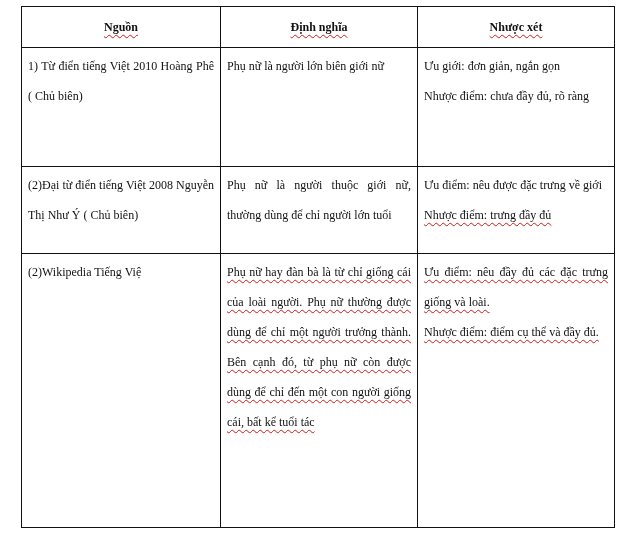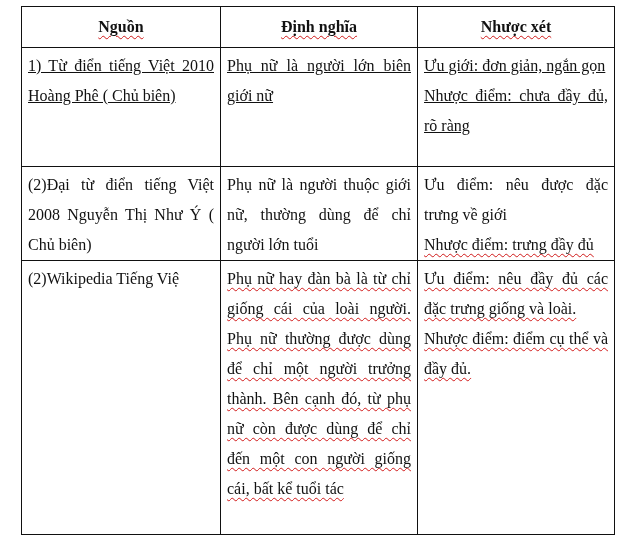--- a/index.html
+++ b/index.html
@@ -23,36 +23,36 @@
       table-layout: fixed;
       width: 593px;
     }
     .doc-table col.c1 { width: 199px; }
     .doc-table col.c2 { width: 197px; }
     .doc-table col.c3 { width: 197px; }
     .doc-table th, .doc-table td {
       border: 1.5px solid #111111;
       vertical-align: top;
       padding: 3px 6px 0 6px;
-      font-size: 16px;
+      font-size: 12px;
       line-height: 30px;
       box-sizing: border-box;
     }
     .doc-table th {
       height: 41px;
       font-weight: bold;
       text-align: center;
       vertical-align: middle;
       padding: 0 6px;
     }
     .doc-table td {
       text-align: justify;
       text-align-last: left;
     }
-    tr.row-1 td { height: 119px; text-decoration: underline; }
+    tr.row-1 td { height: 119px; }
     tr.row-2 td { height: 87px; }
     tr.row-3 td { height: 274px; }
     .spell {
       text-decoration: underline wavy #d11a1a;
       text-decoration-thickness: 1px;
       text-underline-offset: 3px;
     }
     .para { display: block; }
   </style>
 </head>

